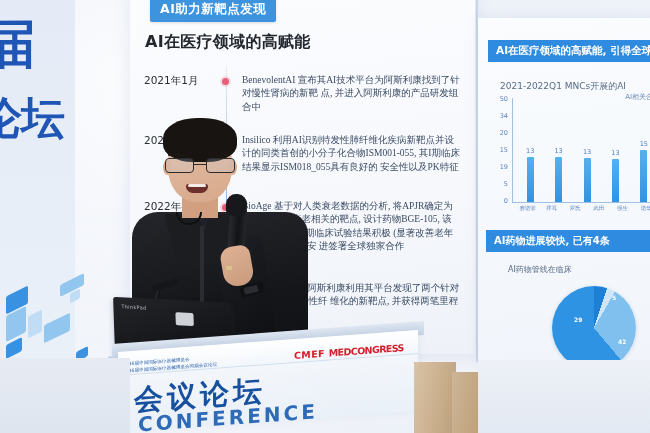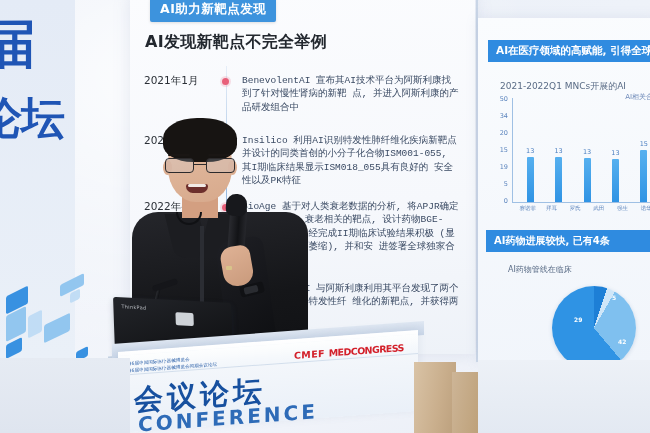--- a/index.html
+++ b/index.html
@@ -76,21 +76,21 @@
     position:absolute; left:14px; width:82px; text-align:left;
     font-size:10.5px; color:#2a2f36; font-family:"DejaVu Sans", sans-serif;
   }
   .tl-dot {
     position:absolute; left:92px; top:4px; width:7px; height:7px; border-radius:50%;
     background:#e8607a; box-shadow:0 0 0 2px rgba(232,96,122,.18);
   }
   .tl-body {
     position:absolute; left:112px; width:218px;
     font-size:9.5px; line-height:1.42; color:#3a4a63;
-    font-family:Liberation Mono, monospace;
+    font-family:Liberation Serif, serif;
   }
 
   
   .slide-right {
     position:absolute; left:478px; top:18px; width:180px; height:345px;
     background:linear-gradient(175deg,#fafcfe,#f1f5fb);
     box-shadow:0 0 12px rgba(120,140,175,.15);
   }
   .r-banner {
     position:absolute; left:10px; top:22px; right:-12px;
@@ -324,21 +324,21 @@
     <div class="iso lt" style="left:40px;top:58px; width:26px; height:18px;"></div>
     <div class="iso" style="left:2px;  top:80px; width:16px; height:14px;"></div>
     <div class="iso lt" style="left:56px;top:18px; width:24px; height:12px;"></div>
     <div class="iso pale" style="left:66px;top:30px; width:10px; height:10px;"></div>
     <div class="iso" style="left:72px;top:88px; width:12px; height:10px;"></div>
   </div>
 
   <div class="slide-main">
     <div class="tag-pill-ghost">物研发</div>
     <div class="tag-pill">AI助力新靶点发现</div>
-    <div class="slide-h1">AI发现新靶点不完全举例</div>
+    <div class="slide-h1">AI在医疗领域的高赋能</div>
 
     <div class="timeline-axis"></div>
 
     <div class="tl-row" style="top:80px;">
       <div class="tl-date">2021年1月</div>
       <div class="tl-dot"></div>
       <div class="tl-body">BenevolentAI 宣布其AI技术平台为阿斯利康找到了针对慢性肾病的新靶 点, 并进入阿斯利康的产品研发组合中</div>
     </div>
 
     <div class="tl-row" style="top:140px;">

